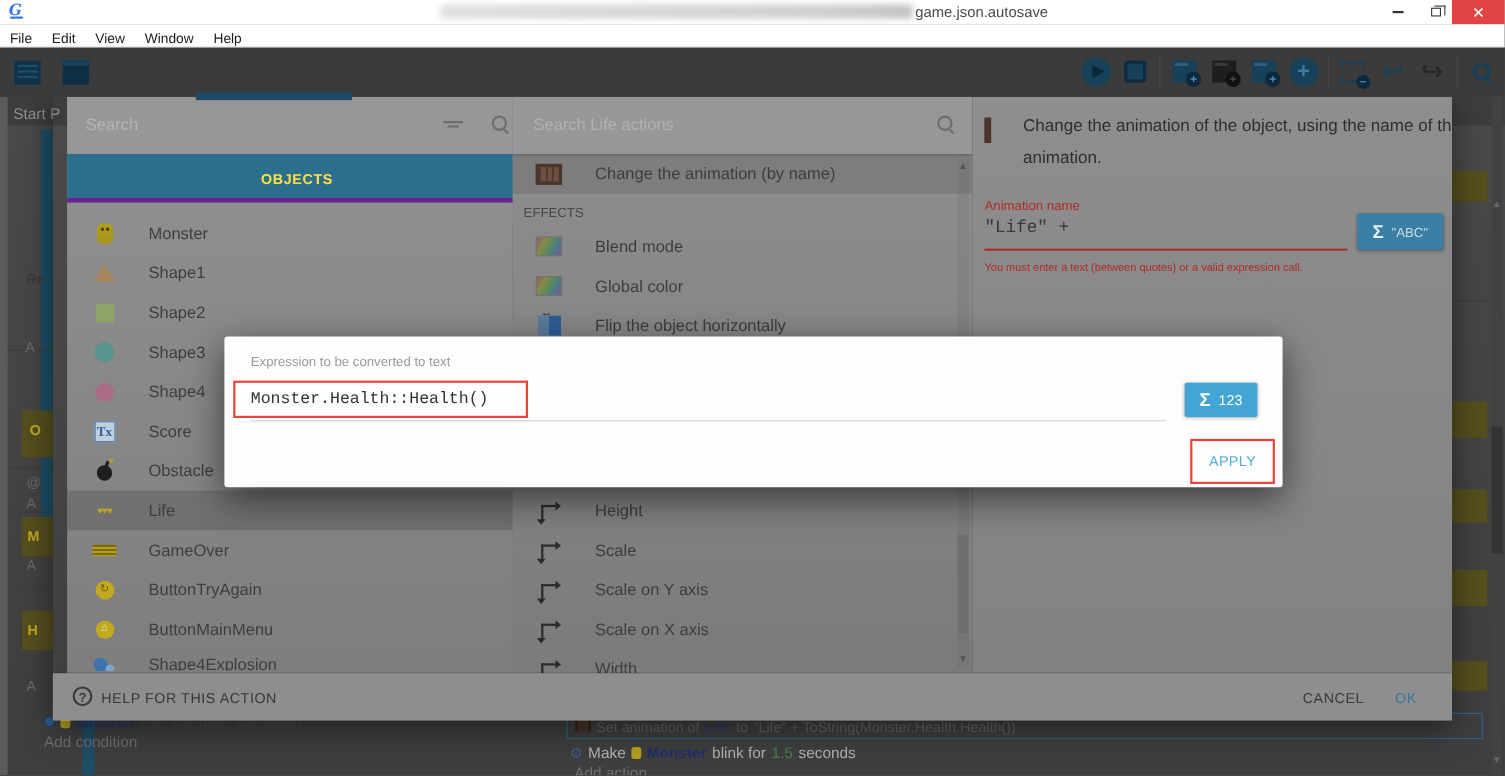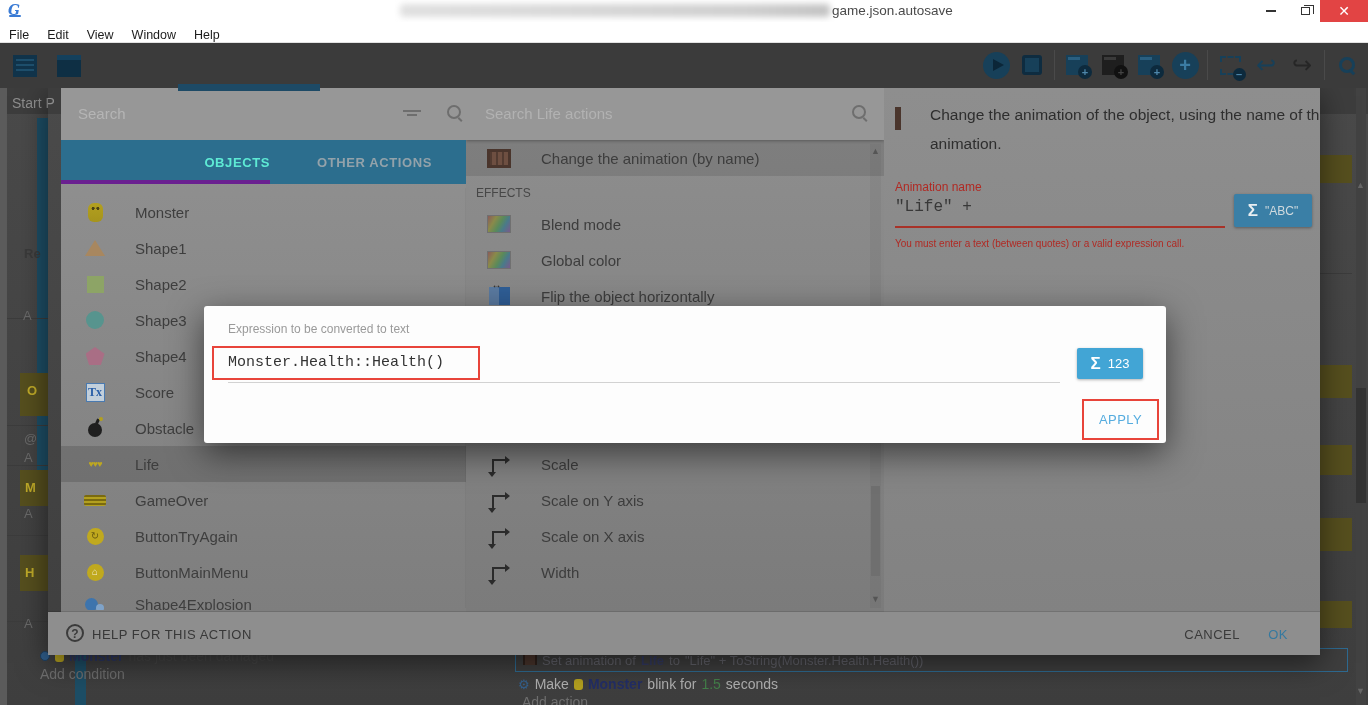--- a/index.html
+++ b/index.html
@@ -89,21 +89,21 @@
   .searchbar .ph { position:absolute; left:17px; top:17px; font-size:15px; color:#b5b5b5; }
   .i-filter { position:absolute; right:58px; top:22px; width:18px; height:10px; }
   .i-filter::before { content:""; position:absolute; left:0; top:0; width:18px; height:2px; background:#6e6e6e; box-shadow:0 5px 0 -4px #6e6e6e; }
   .i-filter::after { content:""; position:absolute; left:4px; top:4px; width:10px; height:2px; background:#6e6e6e; }
   .sb-mag { position:absolute; right:16px; top:17px; width:16px; height:16px; }
   .sb-mag::before { content:""; position:absolute; left:0; top:0; width:10px; height:10px; border:2px solid #6e6e6e; border-radius:50%; }
   .sb-mag::after { content:""; position:absolute; left:12px; top:12px; width:5px; height:2px; background:#6e6e6e; transform:rotate(45deg); transform-origin:0 0; }
 
   .tabbar { position:absolute; left:0; top:52px; width:418px; height:44px; background:#2c6e8e; display:flex; }
   .tab { flex:1; display:flex; align-items:center; justify-content:center; font-size:13px; font-weight:bold; letter-spacing:.6px; color:#93a2aa; position:relative; }
-  .tab.active { color:#5eead4;justify-content:flex-end; }
+  .tab.active { color:#fde047; }
   .tab.active::after { content:""; position:absolute; left:0; bottom:0; width:100%; height:4px; background:#6a2090; }
 
   .objlist { position:absolute; left:0; top:96px; width:418px; height:428px; overflow:hidden; padding-top:10px; }
   .row { height:36px; display:flex; align-items:center; padding-left:22px; }
   .row .icon-box { width:24px; display:flex; align-items:center; justify-content:center; }
   .row .lbl { margin-left:28px; font-size:15px; color:#3e3e3e; }
   .row.selected { background:rgba(0,0,0,.14); }
   .row.clipped { height:20px; align-items:flex-start; overflow:hidden; }
   .row.clipped .icon-box,.row.clipped .lbl { margin-top:6px; }
 
@@ -323,23 +323,20 @@
   <div class="panel p-left">
     <div class="searchbar">
       <span class="ph">Search</span>
       <span class="i-filter"></span>
       <span class="sb-mag"></span>
     </div>
     <div class="tabbar">
       <div class="tab active">
           <span>OBJECTS</span>
         </div>
-      <div class="tab">
-          <span>OTHER ACTIONS</span>
-        </div>
     </div>
     <div class="objlist">
       <div class="row">
           <span class="icon-box">
             <span class="i-monster"></span>
           </span>
           <span class="lbl">Monster</span>
         </div>
       <div class="row">
           <span class="icon-box">
@@ -440,20 +437,26 @@
           </span>
           <span class="lbl">Global color</span>
         </div>
       <div class="arow">
           <span class="icon-box">
             <span class="i-flip"></span>
           </span>
           <span class="lbl">Flip the object horizontally</span>
         </div>
       <div class="spacer"></div>
+      <div class="arow">
+          <span class="icon-box">
+            <span class="i-resize"></span>
+          </span>
+          <span class="lbl">Height</span>
+        </div>
       <div class="arow">
           <span class="icon-box">
             <span class="i-resize"></span>
           </span>
           <span class="lbl">Scale</span>
         </div>
       <div class="arow">
           <span class="icon-box">
             <span class="i-resize"></span>
           </span>

